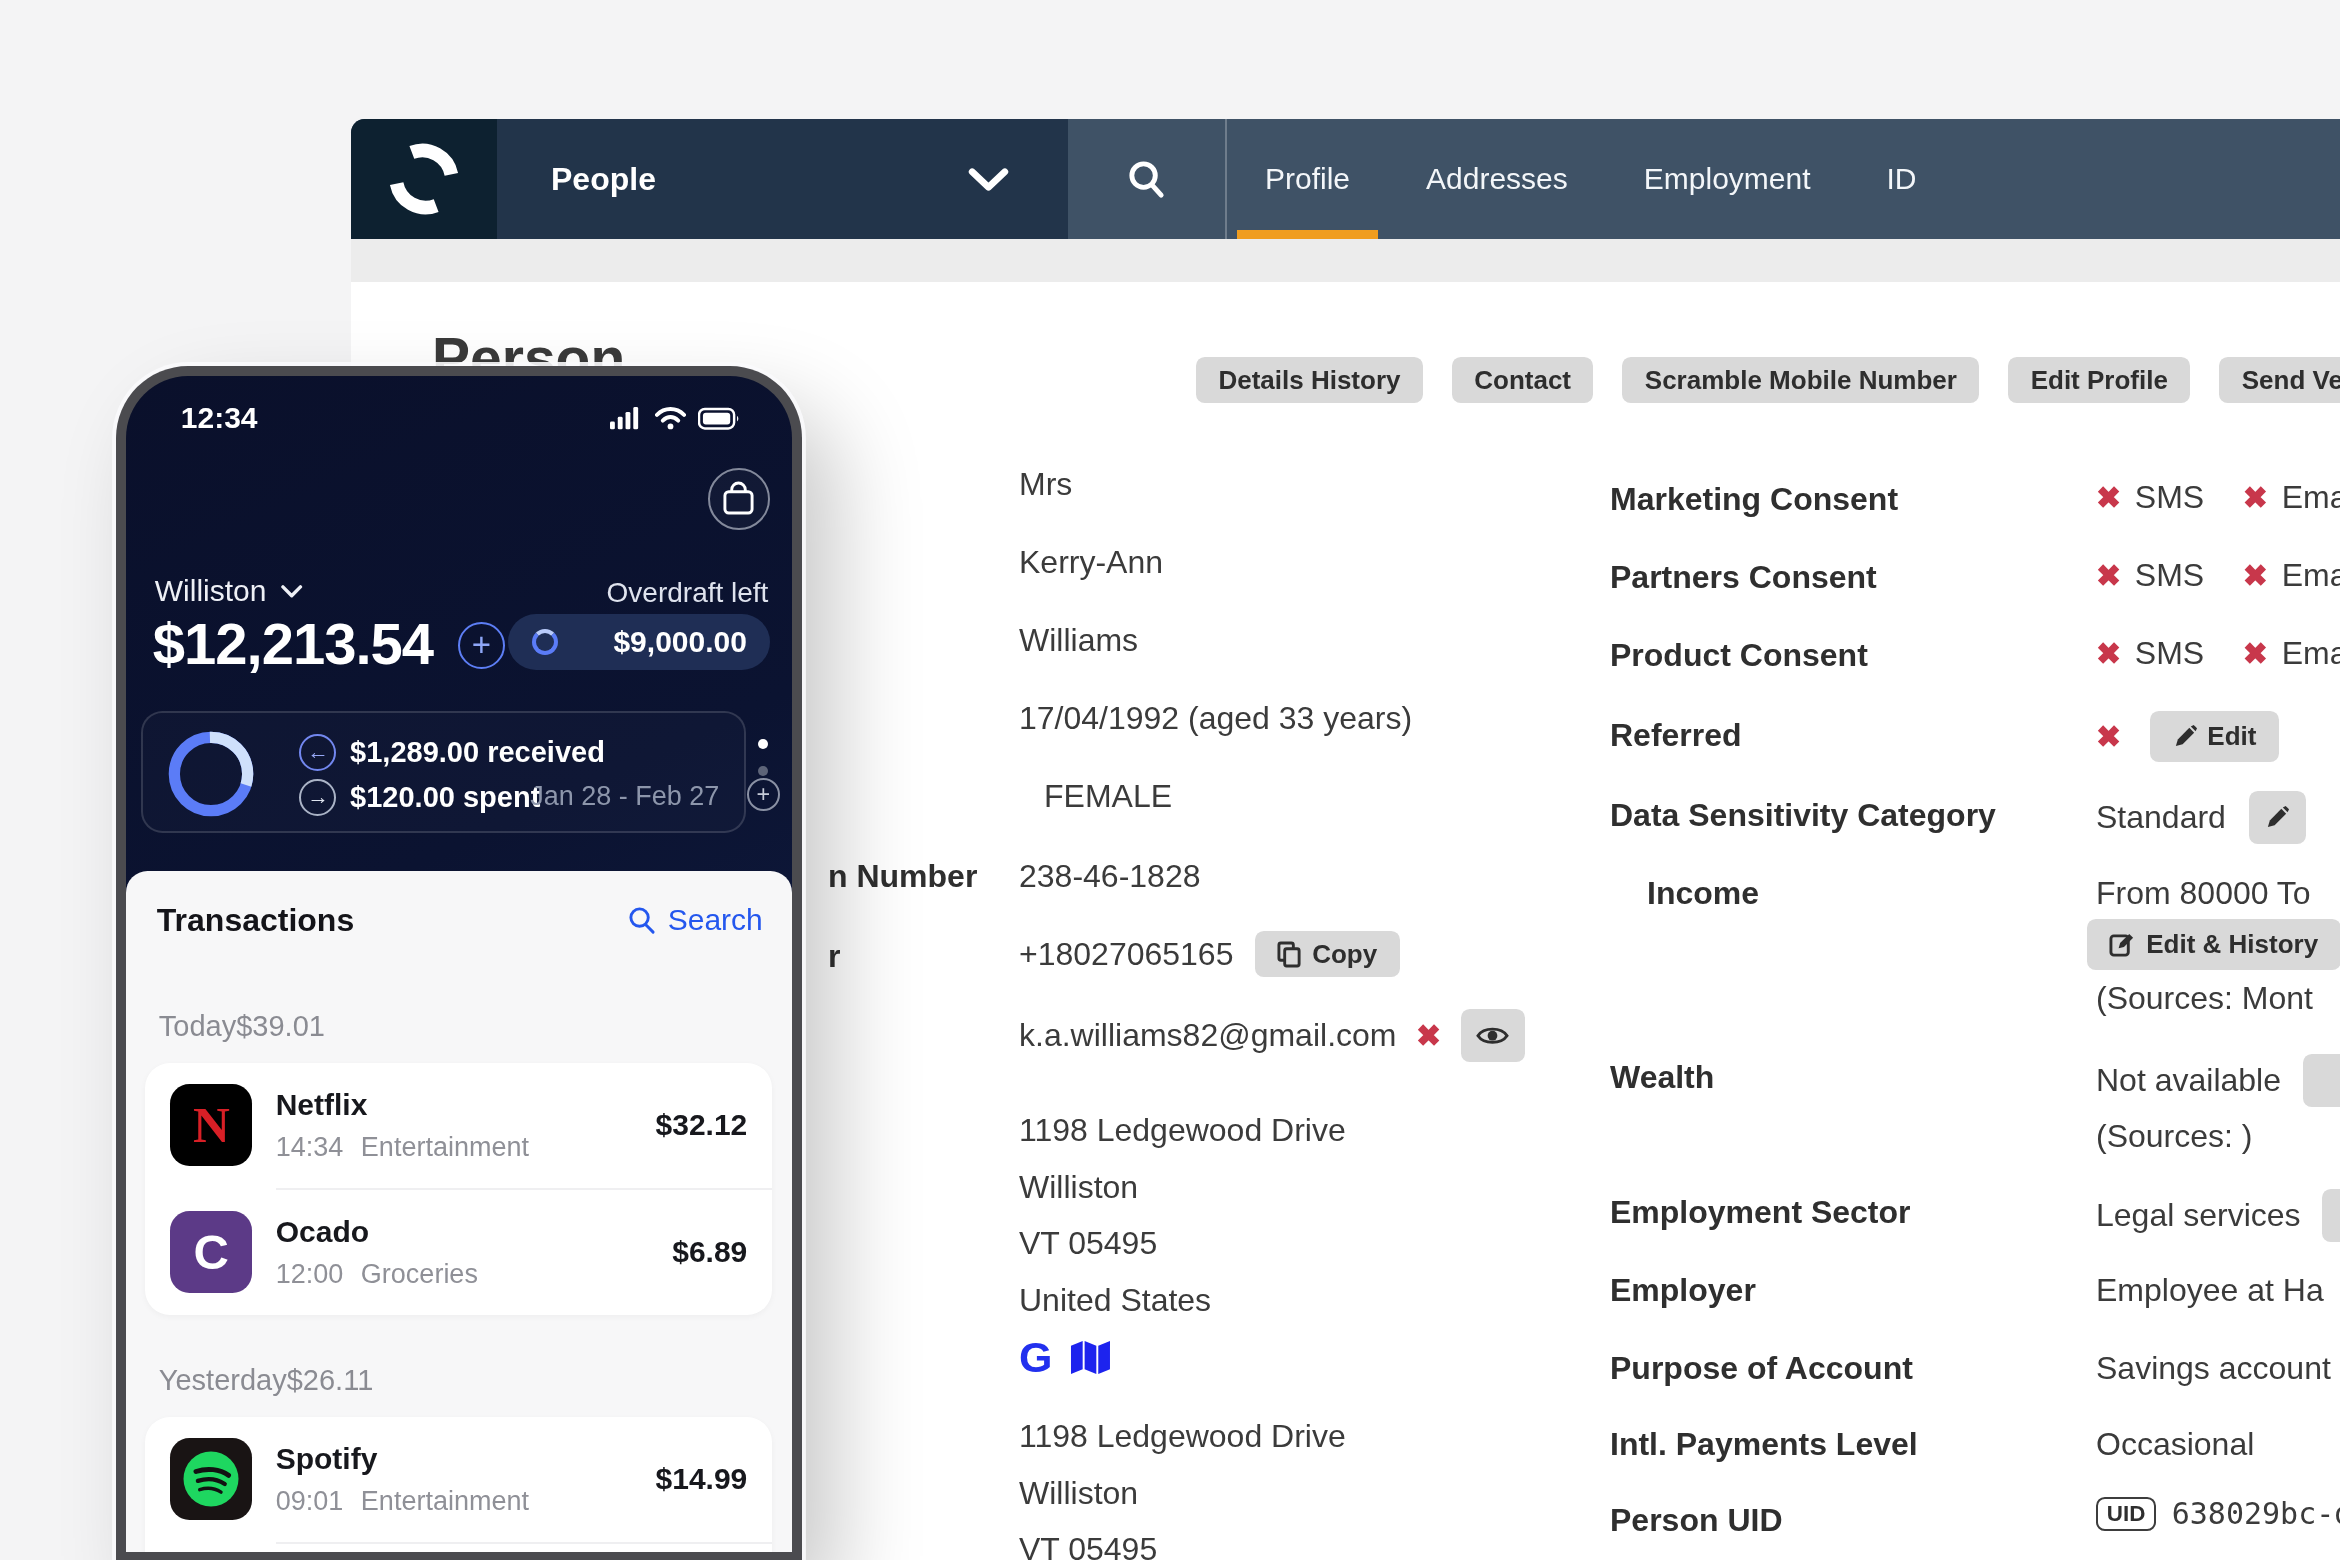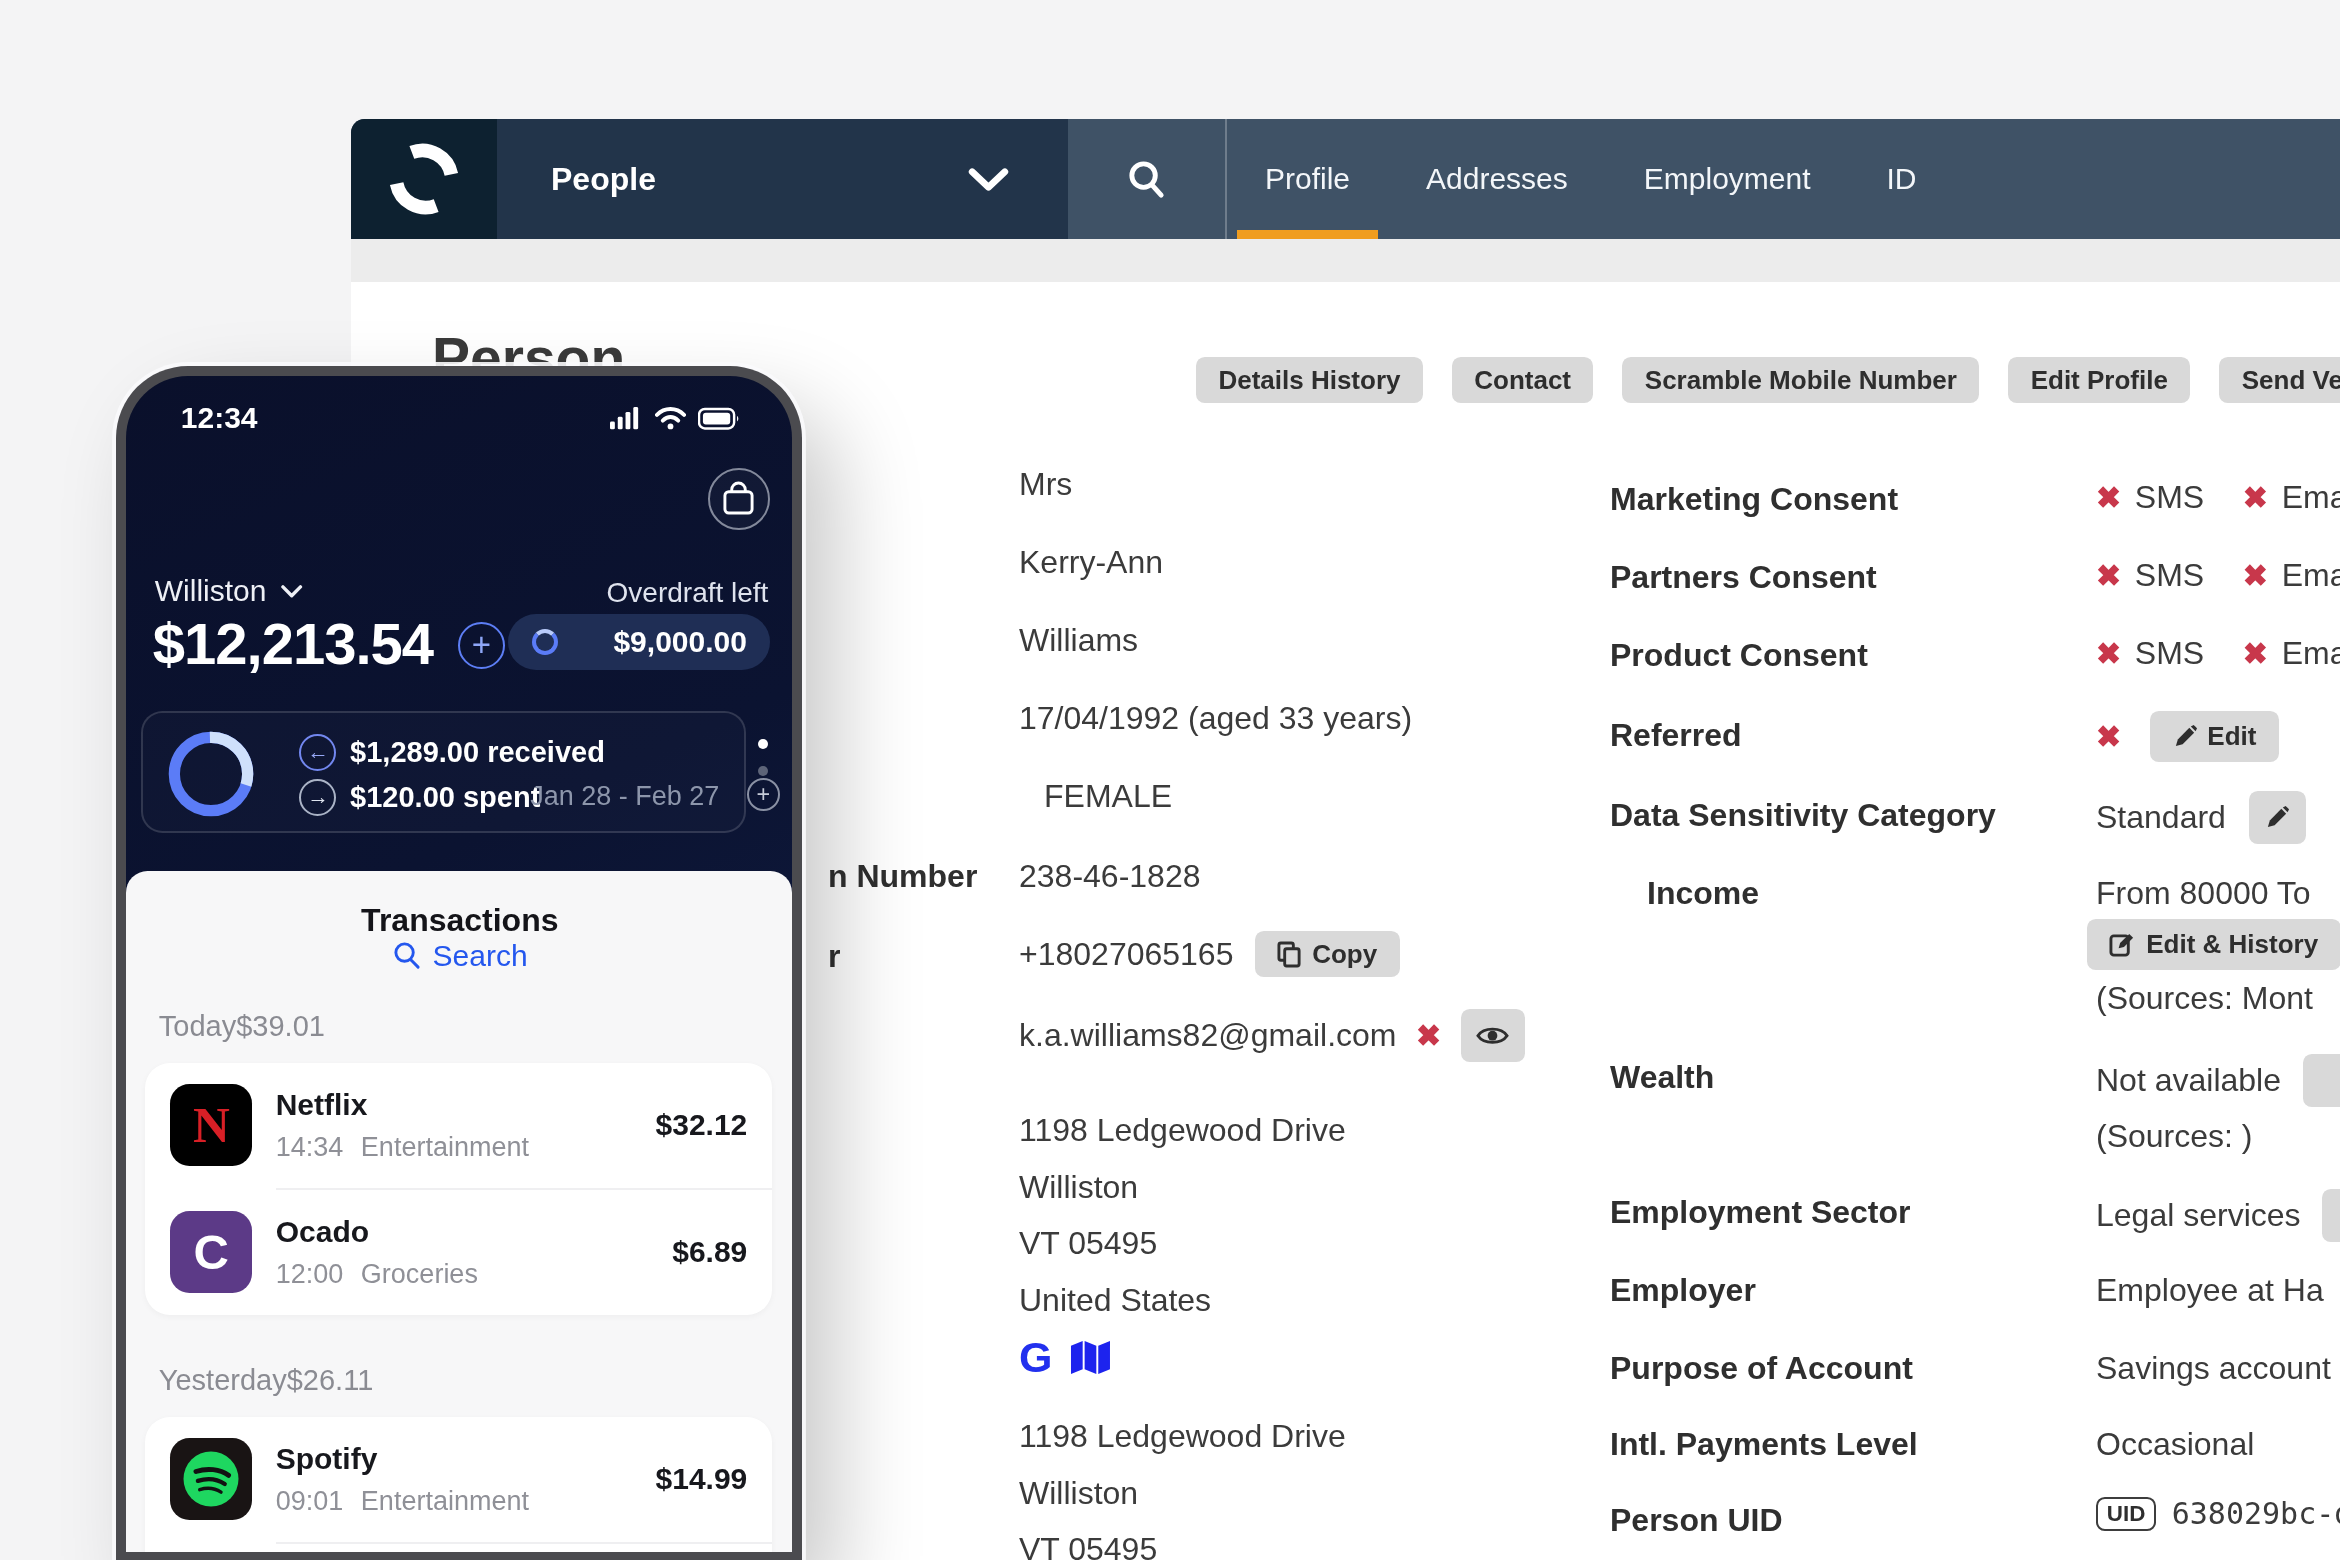--- a/index.html
+++ b/index.html
@@ -71,21 +71,21 @@
               border:2px solid rgba(255,255,255,.14); background:rgba(255,255,255,.02); }
   .sum-row { position:absolute; display:flex; align-items:center; gap:13.7px; }
   .arr-circle { width:37px; height:37px; border-radius:50%; display:flex; align-items:center; justify-content:center; font-size:21.5px; }
   .sum-amt { color:#fff; font-size:29px; font-weight:700; white-space:nowrap; }
   .sum-range { position:absolute; right:25px; top:68px; color:#8d96ab; font-size:27px; }
   .pgdot { position:absolute; width:9.8px; height:9.8px; border-radius:50%; }
   .mini-plus { position:absolute; left:621px; top:402px; width:33px; height:33px; border-radius:50%;
                border:2.4px solid #8a91a4; color:#c6cbd8; font-size:23.4px; display:flex; align-items:center; justify-content:center; cursor:pointer;}
 
   .sheet { position:absolute; left:0; top:495px; width:666px; height:681px; background:#f7f7f8; border-radius:21.5px 21.5px 0 0; }
-  .sheet-head { position:absolute; left:31px; right:29px; top:31px; display:flex; justify-content:space-between; align-items:center;flex-direction:column; }
+  .sheet-head { position:absolute; left:31px; right:29px; top:31px; display:flex; justify-content:space-between; align-items:center; }
   .tx-title { font-size:32px; font-weight:700; color:#141419; }
   .tx-search { display:flex; align-items:center; gap:11.7px; color:#2457ee; font-size:30px; font-weight:500; cursor:pointer; }
   .sec-row { position:absolute; left:33px; right:31px; display:flex; justify-content:flex-start; color:#8a8b92; font-size:29px; }
   .tx-card { position:absolute; left:19.5px; right:19.5px; background:#fff; border-radius:25px; box-shadow:0 2px 5.9px rgba(0,0,0,.04); }
   .tx-row { display:flex; align-items:center; padding:21.5px 25px; gap:23.4px; cursor:pointer;}
   .tx-icon { width:82px; height:82px; border-radius:19.5px; flex:0 0 auto; display:flex; align-items:center; justify-content:center; overflow:hidden;}
   .tx-mid { flex:1; }
   .tx-name { font-size:30px; font-weight:600; color:#17181d; margin-bottom:9.8px; }
   .tx-sub { font-size:27px; color:#8f9097; display:flex; gap:17.6px; }
   .tx-amt { font-size:30px; font-weight:700; color:#17181d; }

